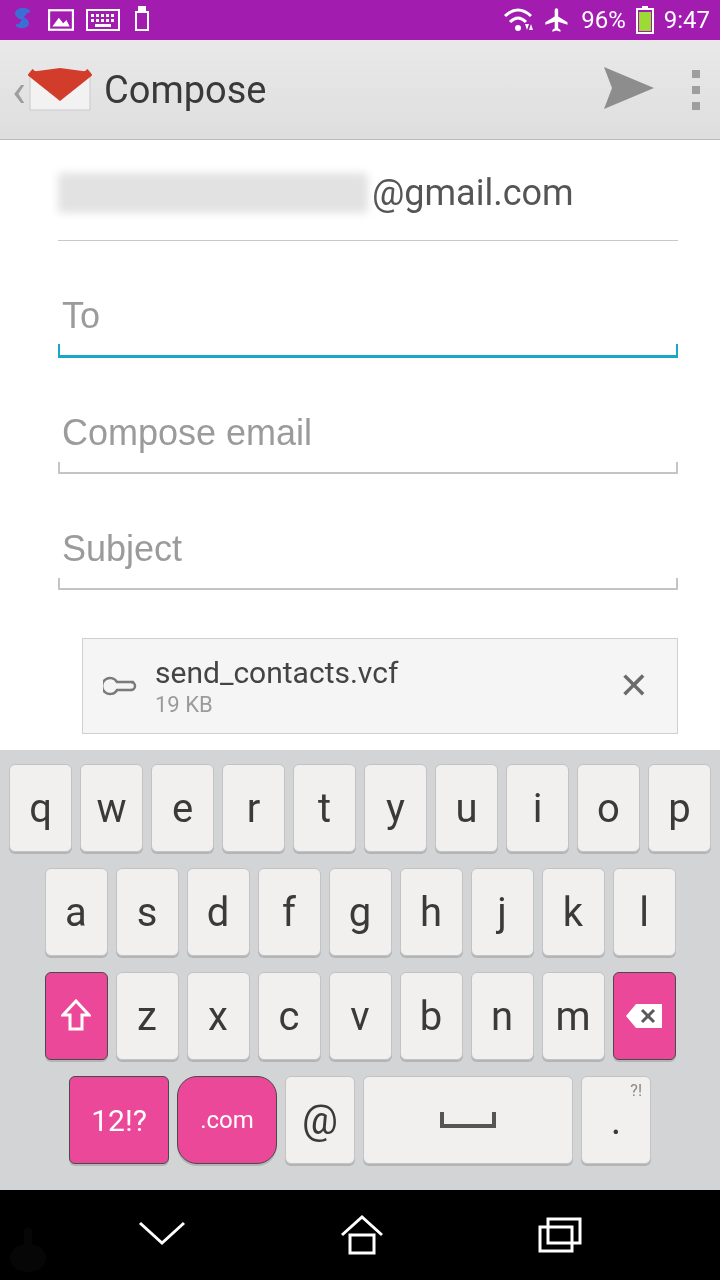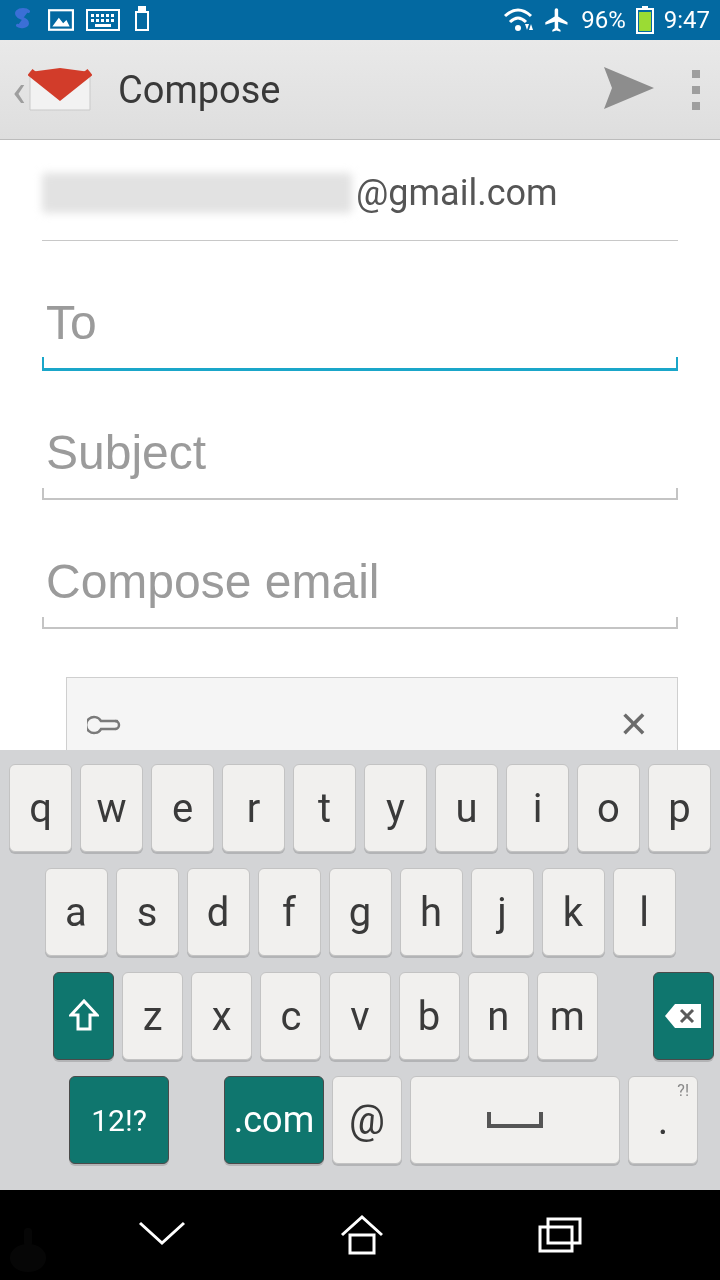--- a/index.html
+++ b/index.html
@@ -6,21 +6,21 @@
   body {
     width: 720px;
     height: 1280px;
     font-family: Roboto, Arial, sans-serif;
     background: #fff;
     overflow: hidden;
     position: relative;
   }
   .statusbar {
     height: 40px;
-    background: #0369a1;
+    background: #a21caf;
     color: #fff;
     display: flex;
     align-items: center;
     padding: 0 10px;
     font-size: 24px;
   }
   .statusbar .left { display: flex; gap: 12px; align-items: center; }
   .statusbar .right { margin-left: auto; display: flex; align-items: center; gap: 10px; }
   .statusbar svg { display: block; }
   .battery-pct { font-size: 24px; }
@@ -28,27 +28,27 @@
   .appbar {
     height: 100px;
     background: linear-gradient(#e9e9e9,#dedede);
     border-bottom: 1px solid #bcbcbc;
     display: flex;
     align-items: center;
     padding: 0 12px;
   }
   .appbar .back { width: 18px; color:#9e9e9e; font-size:46px; margin-right:-4px;}
   .appbar .gmail-icon { width:64px; height:48px; margin-left:2px;}
-  .appbar .title { font-size: 38px; color:#393939; margin-left:26px; font-weight:400;}
+  .appbar .title { font-size: 38px; color:#393939; margin-left:12px; font-weight:400;}
   .appbar .spacer { flex:1; }
   .appbar .send { margin-right:28px;}
   .appbar .overflow { display:flex; flex-direction:column; gap:8px; padding:0 8px;}
   .appbar .overflow span{ width:8px; height:8px; background:#9e9e9e;}
   .content {
-    padding: 4px 0 0 0;
+    padding: 4px 0 0 16px;
     background:#fff;
     height: 772px;
     position:relative;
   }
   .field-wrap { padding: 8px 42px 0 42px; }
   .from-row {
     display:flex; align-items:center;
     border-bottom:1px solid #c8c8c8;
     padding: 20px 0 26px 0;
     font-size:36px; color:#555;
@@ -63,21 +63,21 @@
     margin-top: 44px;
   }
   .input-row.active { border-bottom: 3px solid #1aa6c9; }
   .input-row::before, .input-row::after {
     content:""; position:absolute; bottom:-2px; width:2px; height:12px; background:#c4c4c4;
   }
   .input-row.active::before, .input-row.active::after { height:14px; background:#1aa6c9; bottom:-3px;}
   .input-row::before{ left:0;}
   .input-row::after{ right:0;}
   .text-input {
-    border:none; outline:none; width:100%; font-size:48px; color:#333;
+    border:none; outline:none; width:100%; font-size:36px; color:#333;
     padding: 10px 4px 18px 4px; background:transparent;
   }
   .text-input::placeholder { color:#9b9b9b; }
   .attachment {
     margin: 48px 42px 0 66px;
     border:1px solid #cfcfcf;
     background:#f5f5f5;
     display:flex; align-items:center;
     height:96px;
     padding:0 20px;
@@ -100,25 +100,25 @@
     border-radius:6px;
     box-shadow: 0 2px 0 rgba(0,0,0,0.15);
     height:88px;
     display:flex; align-items:center; justify-content:center;
     font-size:40px; color:#3a3a3a;
     position:relative;
   }
   .row1 .key { width:63px; }
   .row2 .key { width:63px; }
   .row3 .key { width:63px; }
-  .key.dark { background:#0f766e; color:#fff; border-color:#4a4a4a;margin-left:47px;}
+  .key.dark { background:#ec4899; color:#fff; border-color:#4a4a4a;}
   .key.space { width:210px;}
   .key.done { width:180px; font-size:34px;}
   .key.sym { width:100px; font-size:30px;}
-  .key.com { width:100px; font-size:36px;}
+  .key.com { width:100px; font-size:24px;border-radius:20px;}
   .key.at { width:70px;}
   .key.period { width:70px;}
   .key .hint{ position:absolute; top:4px; right:8px; font-size:16px; color:#888;}
   .row2 { padding: 0 34px;}
   .row3shift { width:100px;}
   .row3back { width:100px;}
   .navbar {
     position:absolute; left:0; right:0; bottom:0; height:90px;
     background:#000;
     display:flex; align-items:center; justify-content:space-around;
@@ -224,36 +224,38 @@
     <div class="from-row">
       <div class="from-blur"></div>
       <span>@gmail.com</span>
     </div>
 
     <div class="input-row active">
       <input class="text-input" placeholder="To" style="">
     </div>
 
     <div class="input-row">
+      <input class="text-input" placeholder="Compose email" style="">
+    </div>
+
+    <div class="input-row">
       <input class="text-input" placeholder="Subject" style="">
-    </div>
-
-    <div class="input-row">
-      <input class="text-input" placeholder="Compose email" style="">
     </div>
   </div>
 
   <div class="attachment">
     <span class="clip">
       <svg width="34" height="28" viewBox="0 0 34 28">
           <path d="M30 12 L14 12 a8 8 0 1 0 0 8 L28 20" fill="none" stroke="#7a7a7a" stroke-width="2.5" stroke-linecap="round"></path>
           <path d="M28 20 a4 4 0 1 0 0 -8" fill="none" stroke="#7a7a7a" stroke-width="2.5"></path>
         </svg>
     </span>
     <div class="att-text">
+      <div class="att-name">send_contacts.vcf</div>
+      <div class="att-size">19 KB</div>
     </div>
     <span class="remove">✕</span>
   </div>
 </div>
 
 <div class="keyboard">
   <div class="krow row1">
     <div class="key">q</div>
     <div class="key">w</div>
     <div class="key">e</div>

